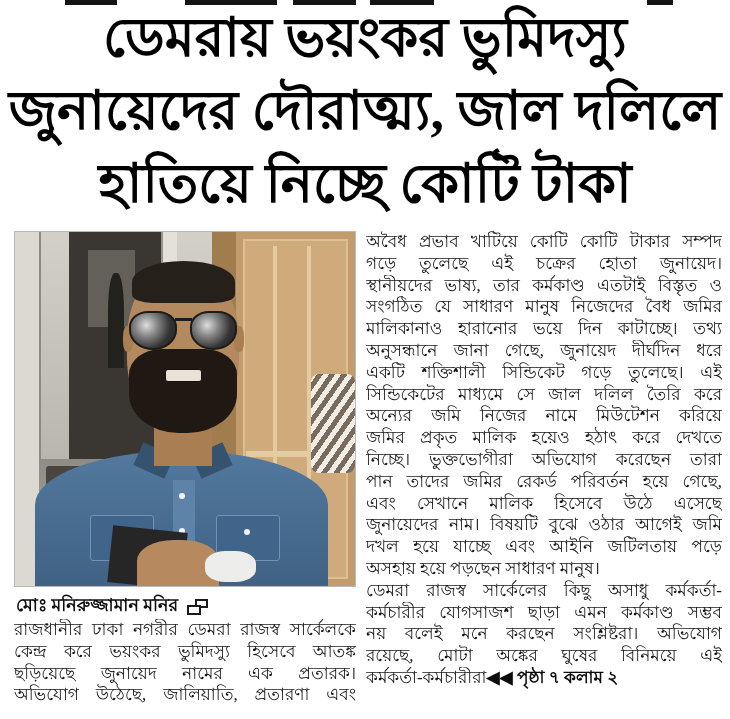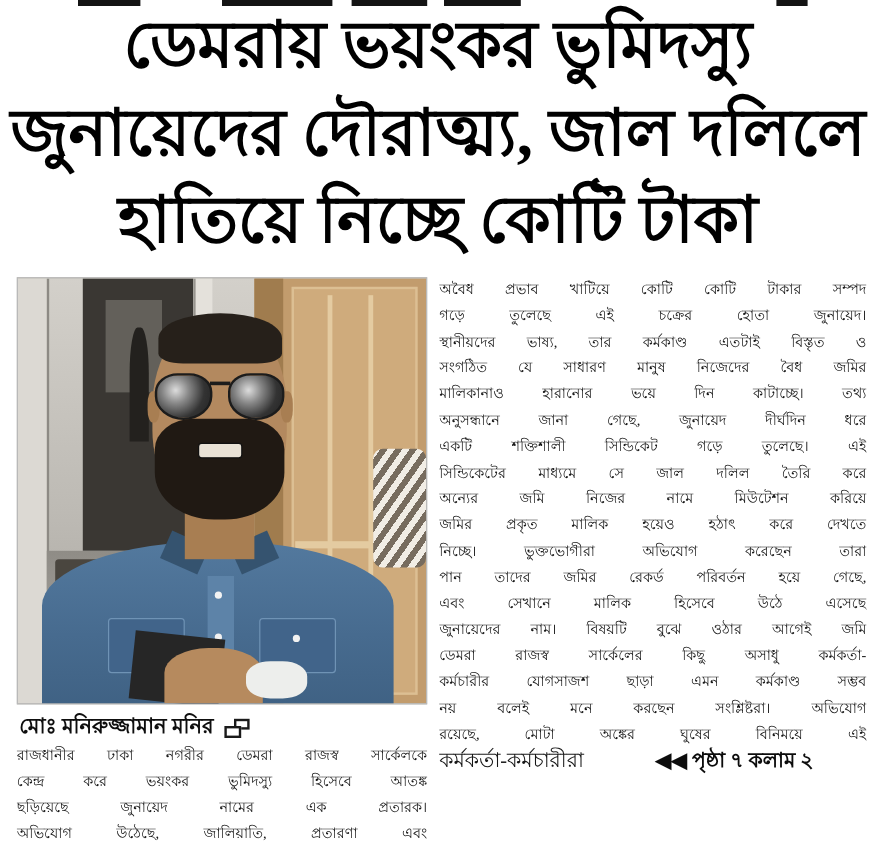--- a/index.html
+++ b/index.html
@@ -67,25 +67,25 @@
     font-weight:bold;font-size:17.5px;color:#0e0e0e;}
   .pages-icon{position:relative;width:21px;height:16px;flex:0 0 auto;}
   .pg{position:absolute;background:#fff;border:2px solid #1a1a1a;box-sizing:border-box;}
   .pg-back{right:0;top:0;width:13px;height:9px;}
   .pg-front{left:0;bottom:0;width:14px;height:10px;}
 
   
   .left-text{position:absolute;left:14px;top:619px;width:342px;}
   .right-text{position:absolute;left:366px;top:231px;width:356px;}
   .jline{
-    font-size:12px;line-height:21.8px;color:#161616;
+    font-size:17px;line-height:21.8px;color:#161616;
     text-align:justify;text-align-last:justify;overflow:hidden;white-space:nowrap;height:21.8px;
   }
   .jline.para-end{text-align-last:left;}
-  .line-flex{display:flex;justify-content:space-between;align-items:baseline;
+  .line-flex{display:flex;align-items:baseline;
     font-size:17px;line-height:21.8px;height:21.8px;overflow:hidden;}
   .jump{font-weight:bold;margin-right:44px;white-space:nowrap;color:#0c0c0c;}
 </style>
 </head>
 <body>
 
 <div class="page">
 
   <div class="frag" style="left:65px;width:52px;"></div>
   <div class="frag" style="left:185px;width:92px;"></div>
@@ -173,20 +173,22 @@
     <div class="jline">মালিকানাও হারানোর ভয়ে দিন কাটাচ্ছে। তথ্য</div>
     <div class="jline">অনুসন্ধানে জানা গেছে, জুনায়েদ দীর্ঘদিন ধরে</div>
     <div class="jline">একটি শক্তিশালী সিন্ডিকেট গড়ে তুলেছে। এই</div>
     <div class="jline">সিন্ডিকেটের মাধ্যমে সে জাল দলিল তৈরি করে</div>
     <div class="jline">অন্যের জমি নিজের নামে মিউটেশন করিয়ে</div>
     <div class="jline">জমির প্রকৃত মালিক হয়েও হঠাৎ করে দেখতে</div>
     <div class="jline">নিচ্ছে। ভুক্তভোগীরা অভিযোগ করেছেন তারা</div>
     <div class="jline">পান তাদের জমির রেকর্ড পরিবর্তন হয়ে গেছে,</div>
     <div class="jline">এবং সেখানে মালিক হিসেবে উঠে এসেছে</div>
     <div class="jline">জুনায়েদের নাম। বিষয়টি বুঝে ওঠার আগেই জমি</div>
+    <div class="jline">দখল হয়ে যাচ্ছে এবং আইনি জটিলতায় পড়ে</div>
+    <div class="jline para-end">অসহায় হয়ে পড়ছেন সাধারণ মানুষ।</div>
     <div class="jline">ডেমরা রাজস্ব সার্কেলের কিছু অসাধু কর্মকর্তা-</div>
     <div class="jline">কর্মচারীর যোগসাজশ ছাড়া এমন কর্মকাণ্ড সম্ভব</div>
     <div class="jline">নয় বলেই মনে করছেন সংশ্লিষ্টরা। অভিযোগ</div>
     <div class="jline">রয়েছে, মোটা অঙ্কের ঘুষের বিনিময়ে এই</div>
     <div class="line-flex">
       <span>কর্মকর্তা-কর্মচারীরা</span>
       <span class="jump">
         <span>◀◀</span>
         <span>পৃষ্ঠা ৭ কলাম ২</span>
       </span>

